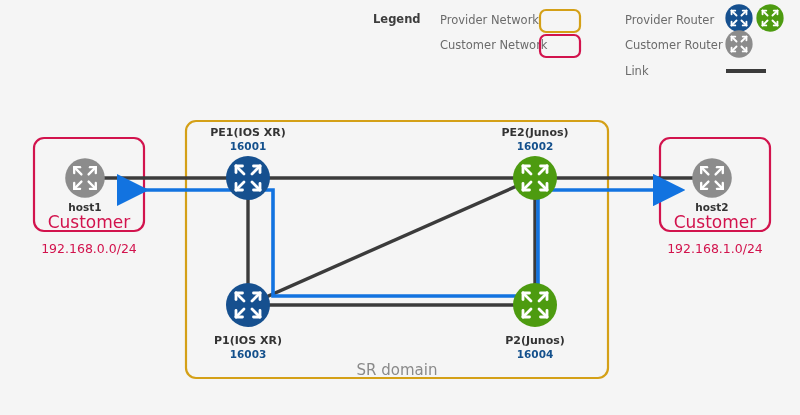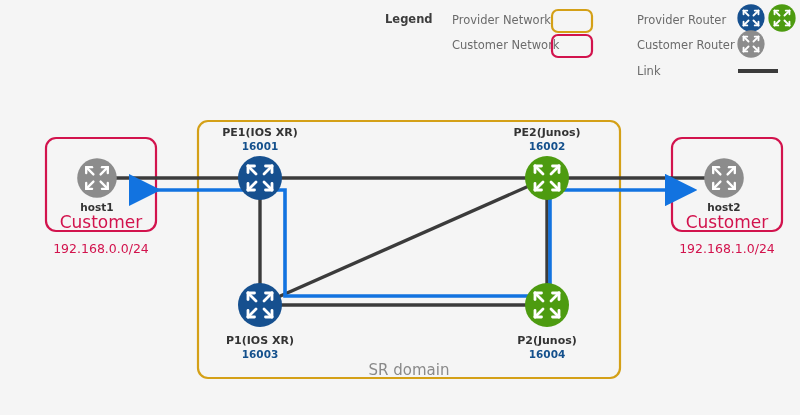--- a/index.html
+++ b/index.html
@@ -3,21 +3,21 @@
 <meta charset="utf-8">
 <style>
   html,body{margin:0;padding:0;}
   body{
     width:800px;height:415px;
     background:#f5f5f5;
     font-family:"DejaVu Sans", sans-serif;
     overflow:hidden;
     position:relative;
   }
-  #stage{position:absolute;left:12px;top:0;width:692px;height:415px;}
+  #stage{position:absolute;left:0;top:0;width:692px;height:415px;}
   svg{display:block;}
   .lgd-label{font-size:11.5px;fill:#6b6b6b;font-family:"DejaVu Sans",sans-serif;}
   .lgd-title{font-size:11.5px;fill:#3d3d3d;font-weight:bold;font-family:"DejaVu Sans",sans-serif;}
   .node-name{font-size:11px;fill:#333333;font-weight:bold;font-family:"DejaVu Sans",sans-serif;text-anchor:middle;}
   .node-sid{font-size:10.5px;fill:#14508c;font-weight:bold;font-family:"DejaVu Sans",sans-serif;text-anchor:middle;}
   .host-name{font-size:10.5px;fill:#333333;font-weight:bold;font-family:"DejaVu Sans",sans-serif;text-anchor:middle;}
   .cust-label{font-size:17px;fill:#d2134d;font-family:"DejaVu Sans",sans-serif;text-anchor:middle;}
   .cust-subnet{font-size:12.5px;fill:#d2134d;font-family:"DejaVu Sans",sans-serif;text-anchor:middle;}
   .sr-label{font-size:15px;fill:#8a8a8a;font-family:"DejaVu Sans",sans-serif;text-anchor:middle;}
 </style>

